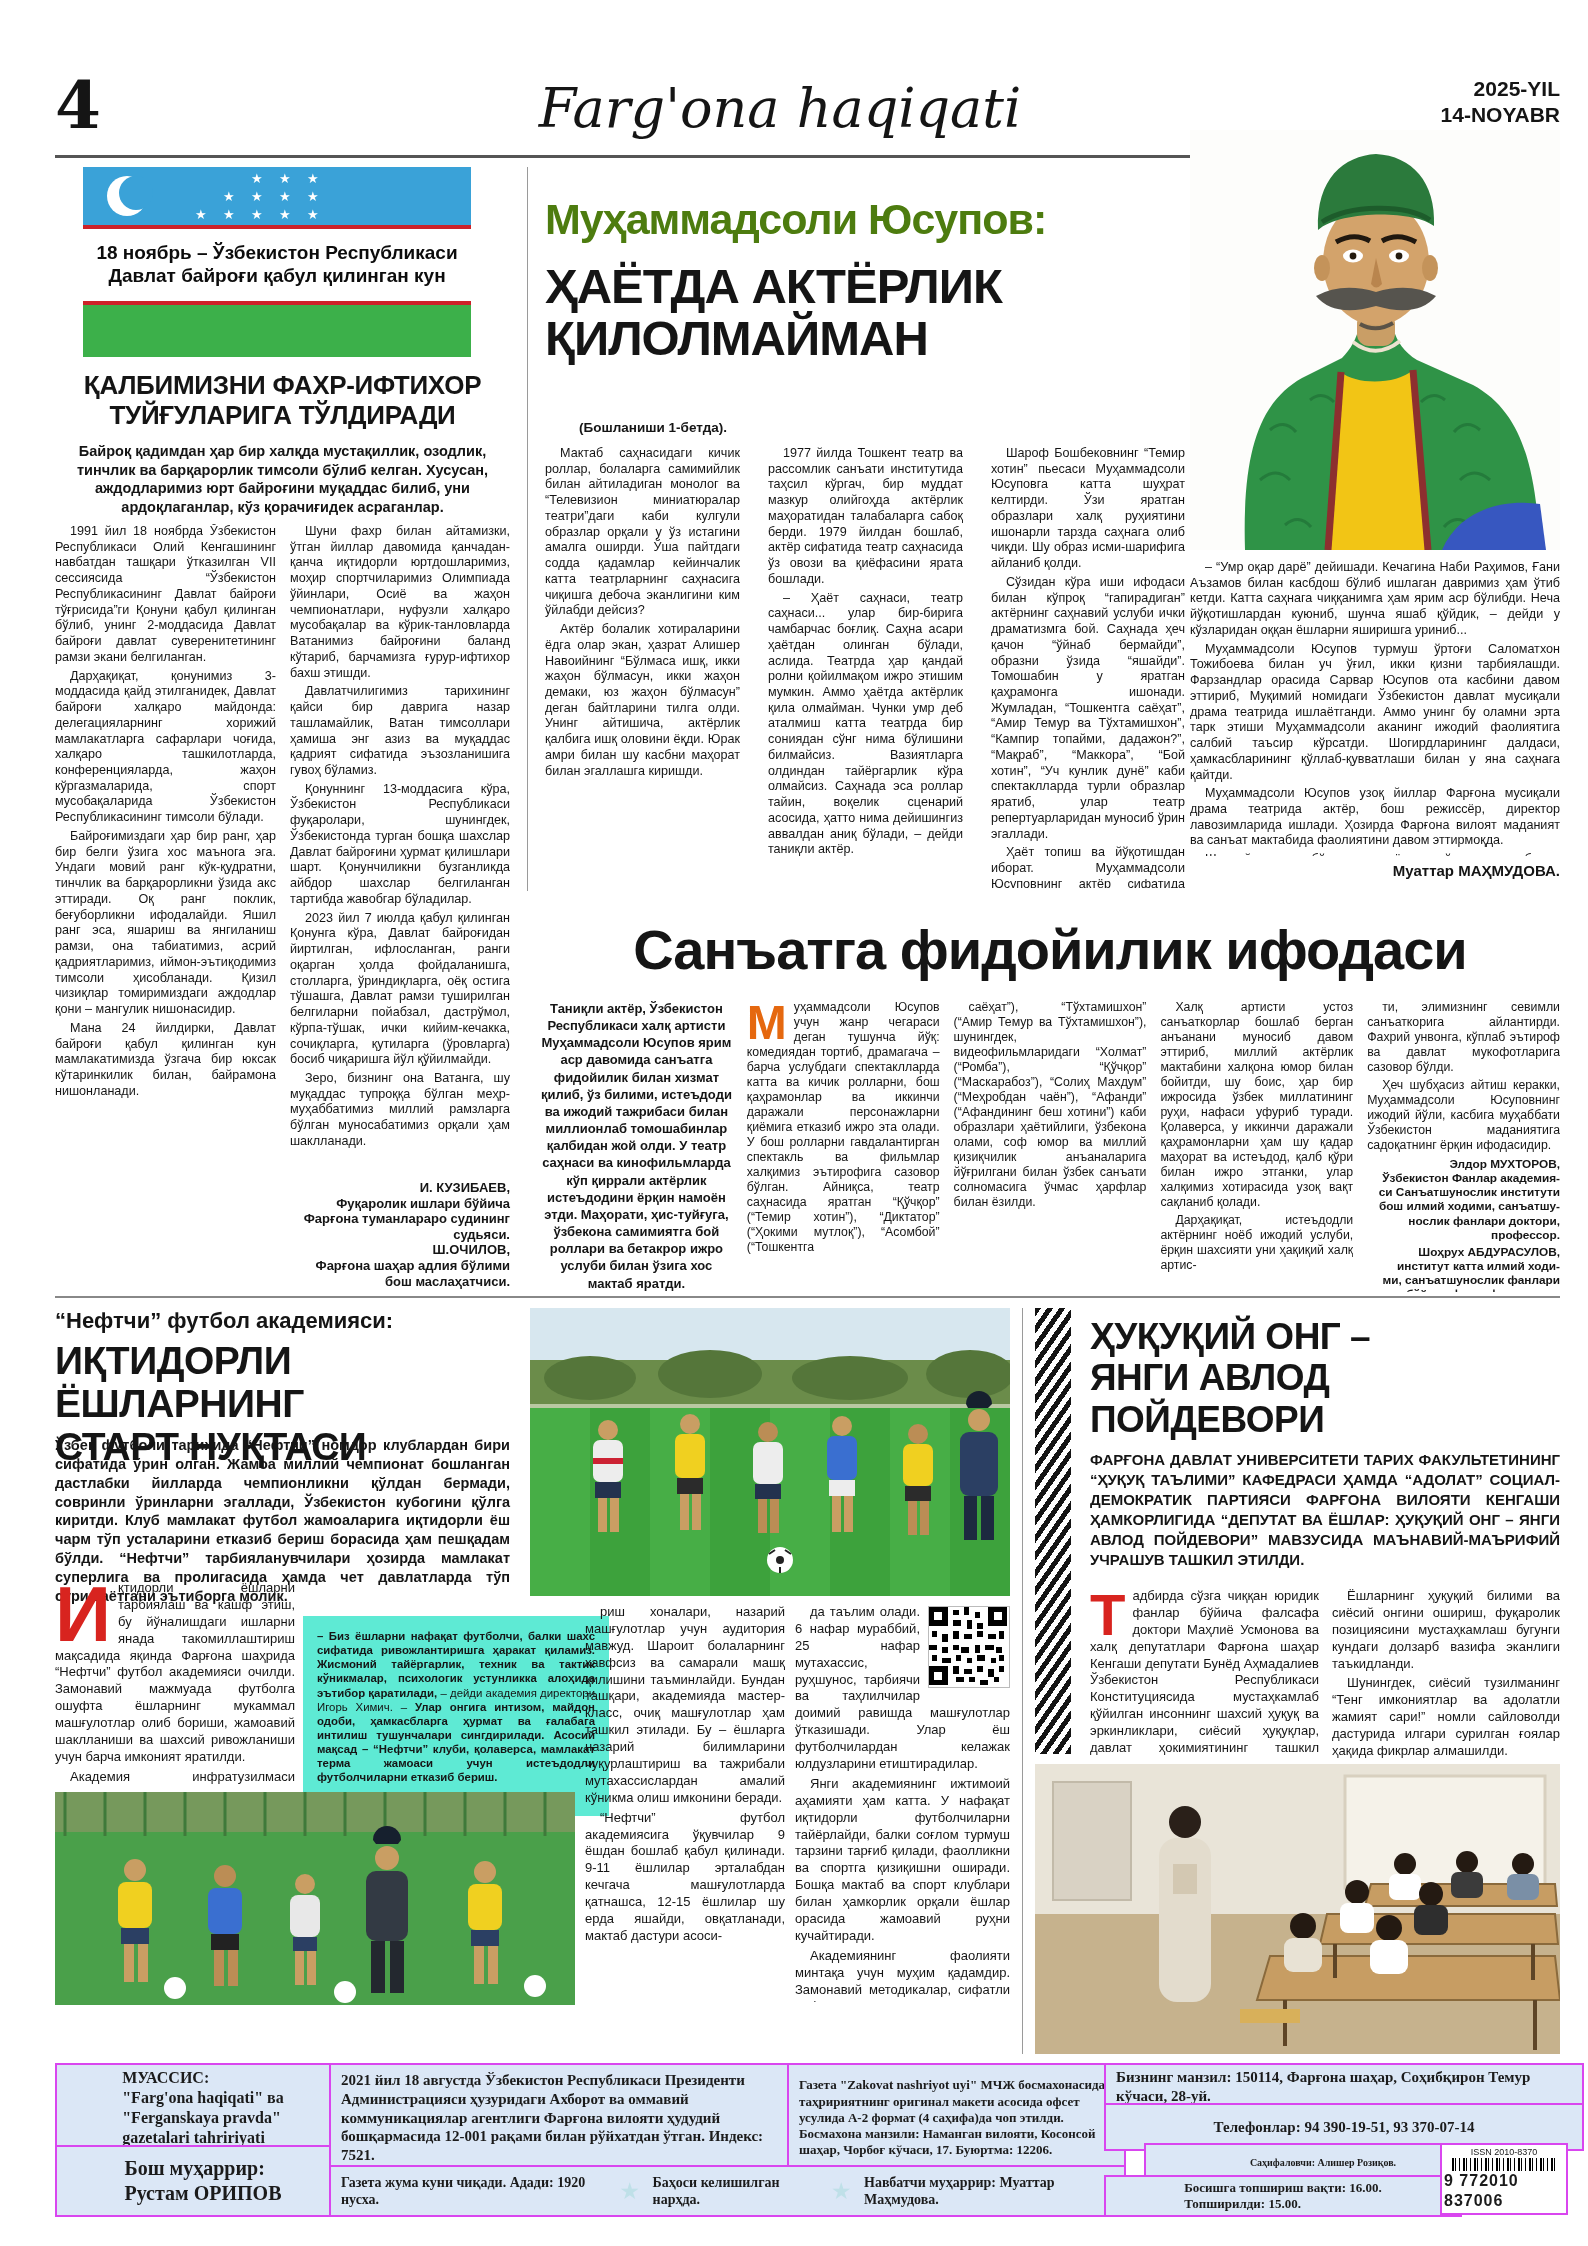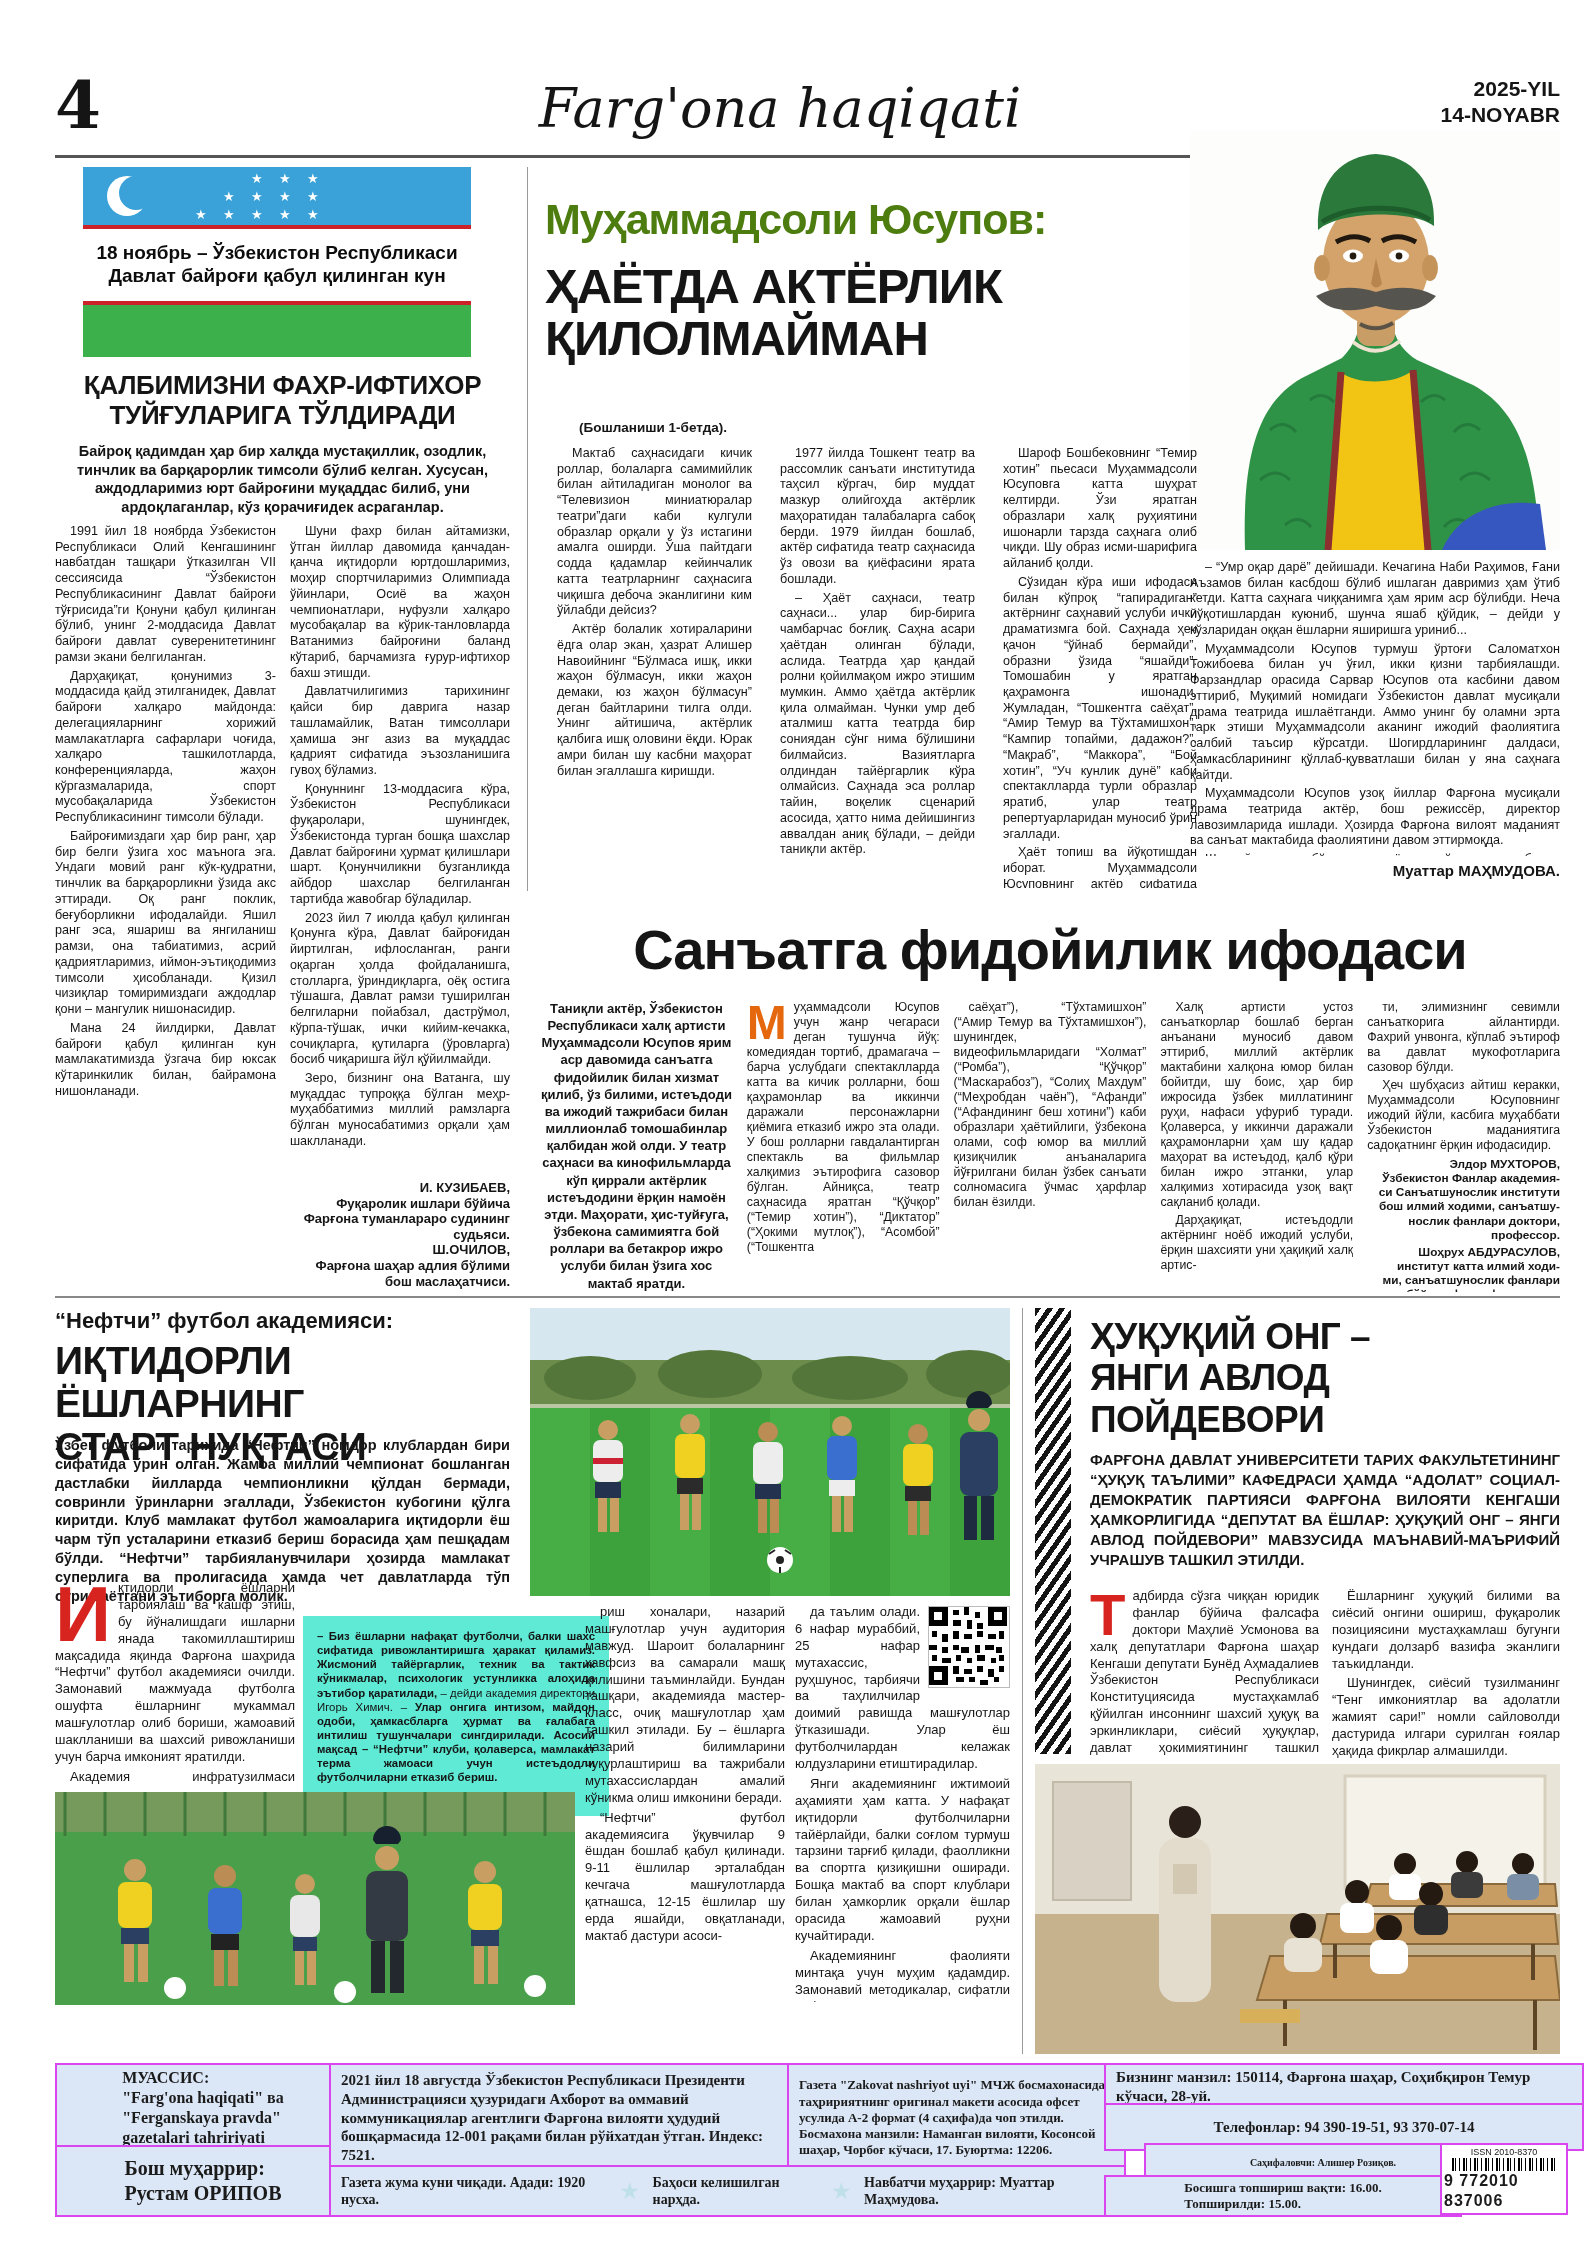--- a/index.html
+++ b/index.html
@@ -163,21 +163,21 @@
       <ellipse cx="163" cy="126" rx="10" ry="6.5" fill="#fff"></ellipse>
         <circle cx="163" cy="126" r="3.4" fill="#241b10"></circle>
       <ellipse cx="209" cy="126" rx="10" ry="6.5" fill="#fff"></ellipse>
         <circle cx="209" cy="126" r="3.4" fill="#241b10"></circle>
       <path d="M186 128 L181 154 Q186 161 192 154 Z" fill="#b9854e"></path>
       <path d="M126 166 Q152 152 186 162 Q220 152 246 166 Q228 188 186 176 Q144 188 126 166 Z" fill="#56544e"></path>
       <path d="M170 194 Q186 203 203 193" stroke="#5a5247" stroke-width="4" fill="none"></path>
     </svg>
   </div>
 
-  <div class="abs cols body-sm" style="left:557px;top:446px;width:640px;height:442px;gap:28px">
+  <div class="abs cols body-sm" style="left:545px;top:446px;width:640px;height:442px;gap:28px">
     <div class="col" style="width:205px">
         <p class="para">Мактаб саҳнасидаги кичик роллар, болаларга самимийлик билан айтиладиган монолог ва “Телевизион миниатюралар театри”даги каби кулгули образлар орқали у ўз истагини амалга оширди. Ўша пайтдаги содда қадамлар кейинчалик катта театрларнинг саҳнасига чиқишга дебоча эканлигини ким ўйлабди дейсиз?</p>
         <p class="para">Актёр болалик хотираларини ёдга олар экан, ҳазрат Алишер Навоийнинг “Бўлмаса ишқ, икки жаҳон бўлмасун, икки жаҳон демаки, юз жаҳон бўлмасун” деган байтларини тилга олди. Унинг айтишича, актёрлик қалбига ишқ оловини ёқди. Юрак амри билан шу касбни маҳорат билан эгаллашга киришди.</p>
       </div>
     <div class="col" style="width:205px">
         <p class="para">1977 йилда Тошкент театр ва рассомлик санъати институтида таҳсил кўргач, бир муддат мазкур олийгоҳда актёрлик маҳоратидан талабаларга сабоқ берди. 1979 йилдан бошлаб, актёр сифатида театр саҳнасида ўз овози ва қиёфасини ярата бошлади.</p>
         <p class="para">– Ҳаёт саҳнаси, театр саҳнаси... улар бир-бирига чамбарчас боғлиқ. Саҳна асари ҳаётдан олинган бўлади, аслида. Театрда ҳар қандай ролни қойилмақом ижро этишим мумкин. Аммо ҳаётда актёрлик қила олмайман. Чунки умр деб аталмиш катта театрда бир сониядан сўнг нима бўлишини билмайсиз. Вазиятларга олдиндан тайёргарлик кўра олмайсиз. Саҳнада эса роллар тайин, воқелик сценарий асосида, ҳатто нима дейишингиз аввалдан аниқ бўлади, – дейди таниқли актёр.</p>
       </div>
     <div class="col" style="width:204px">
         <p class="para">Шароф Бошбековнинг “Темир хотин” пьесаси Муҳаммадсоли Юсуповга катта шуҳрат келтирди. Ўзи яратган образлари халқ руҳиятини ишонарли тарзда саҳнага олиб чиқди. Шу образ исми-шарифига айланиб қолди.</p>

